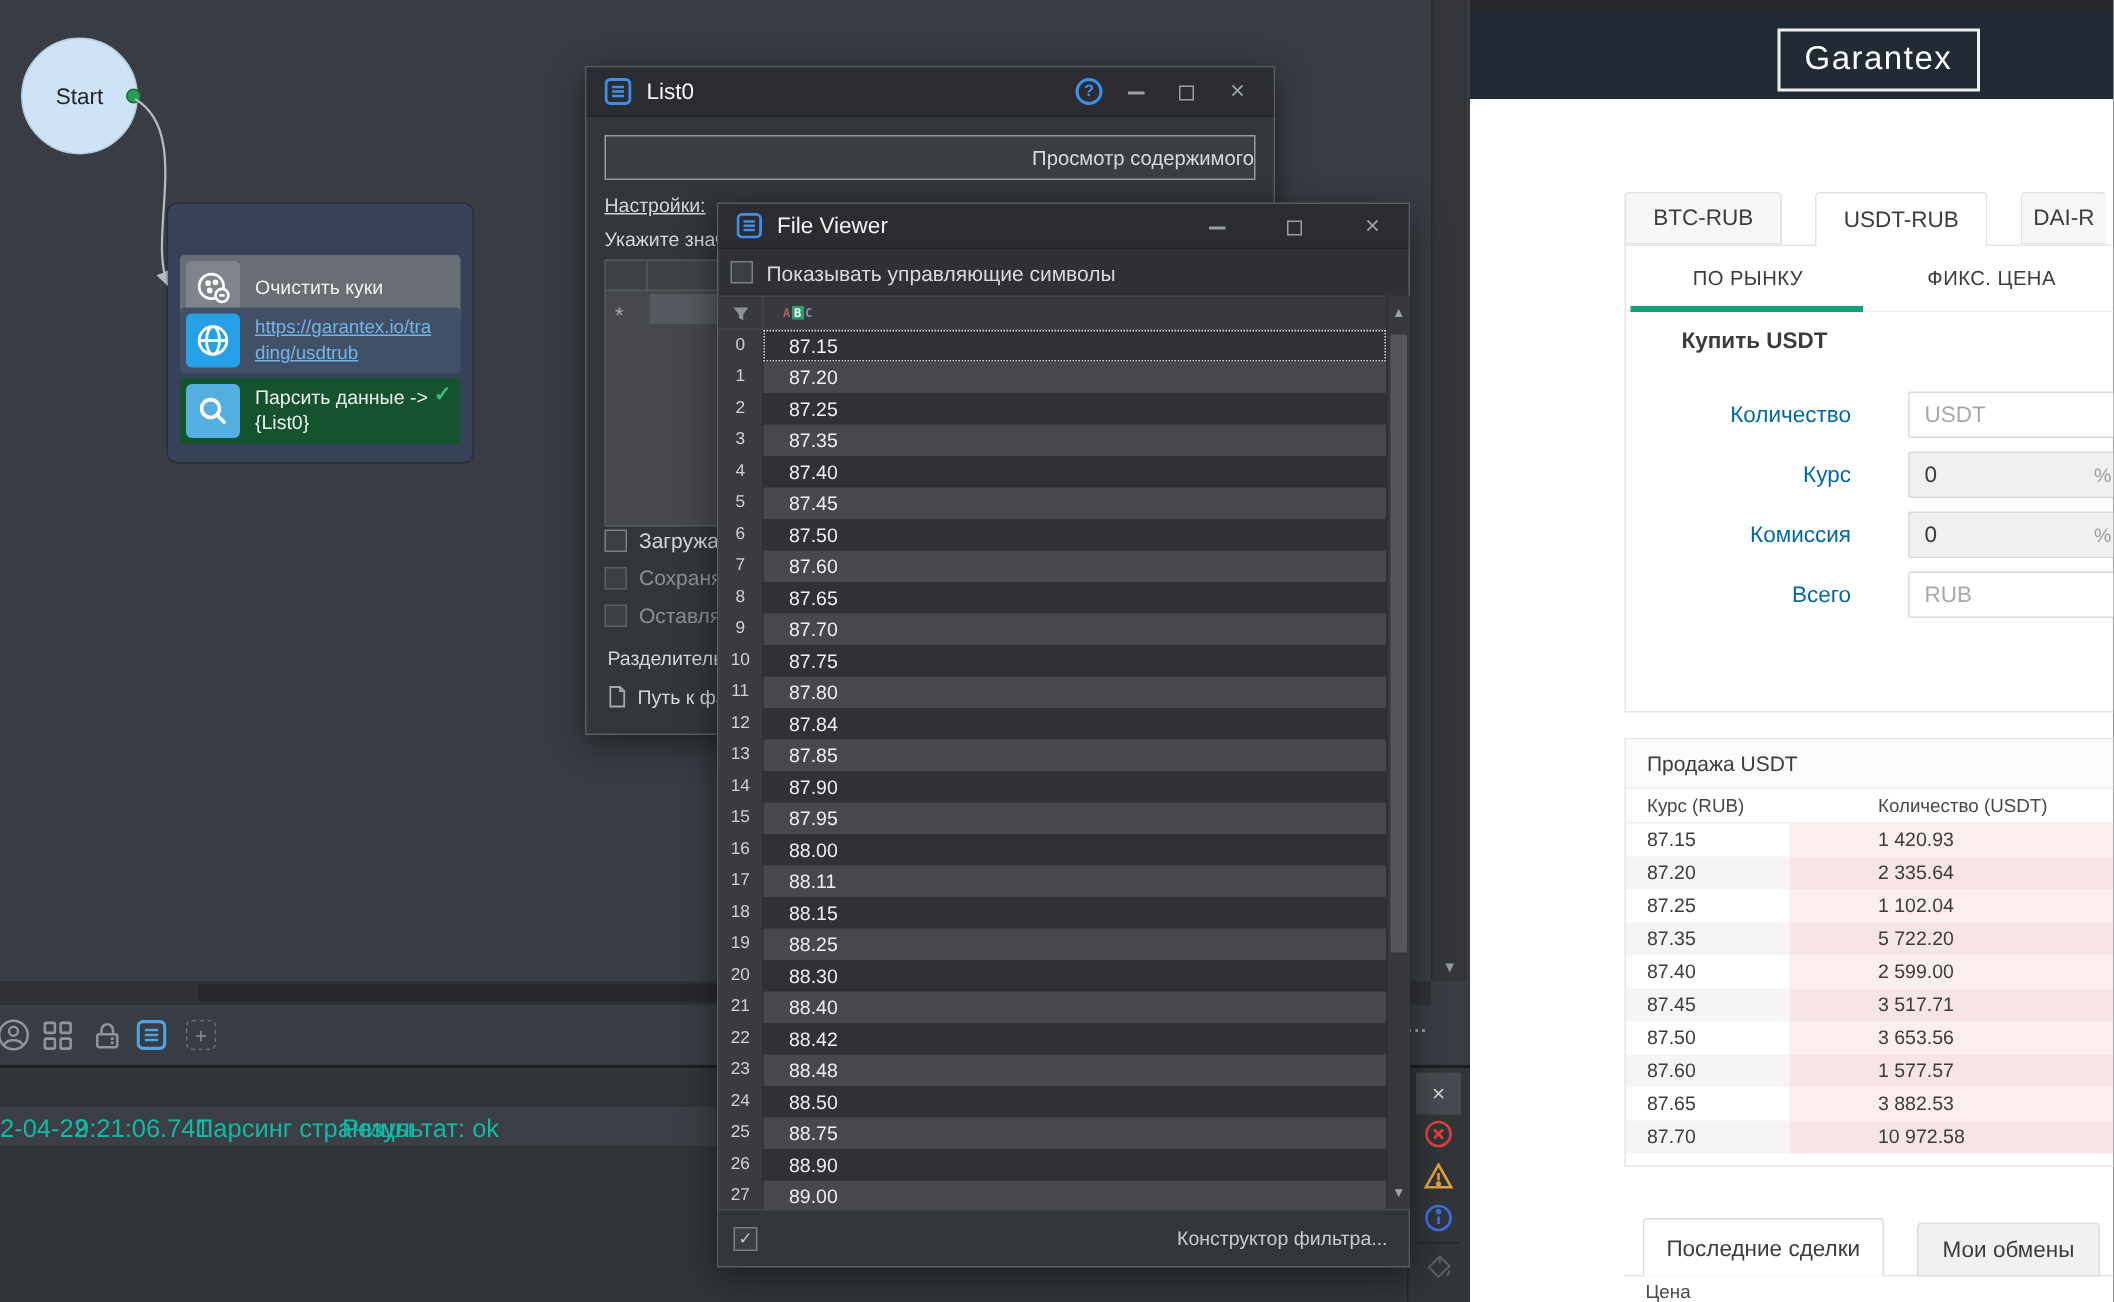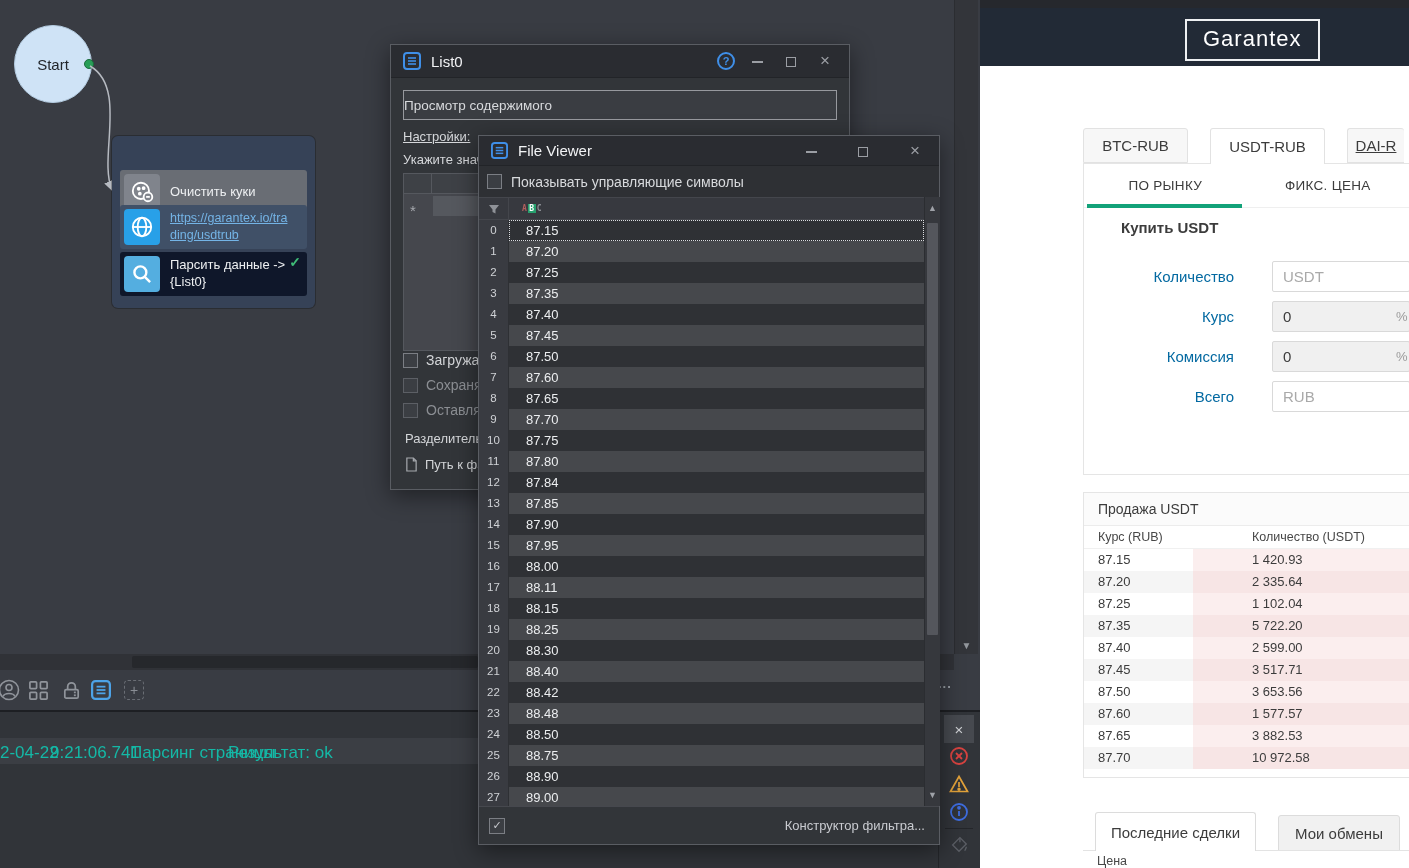--- a/index.html
+++ b/index.html
@@ -16,21 +16,21 @@
   .connector-svg { position:absolute; left:80px; top:58px; }
   .conn-end-dot { position:absolute; left:113px; top:192px; width:9px; height:9px; border-radius:50%;
     background:#26282c; border:1.5px solid #9a9da3; }
 
   .action-block { position:absolute; left:112px; top:136px; width:203px; height:172px;
     background:#364257; border-radius:6px; box-shadow:0 0 0 1px rgba(0,0,0,.25); }
   .action-row { position:absolute; left:8px; width:187px; height:44px; border-radius:3px;
     display:flex; align-items:center; gap:10px; padding-left:4px; }
   .row-1 { top:22px; background:#696d74;margin-top:12px; }
   .row-2 { top:69px; background:#405067; }
-  .row-3 { top:116px; background:#0f172a; }
+  .row-3 { top:116px; background:#14532d; }
   .act-icon { width:36px; height:36px; border-radius:4px; flex:none;
     display:flex; align-items:center; justify-content:center; }
   .act-icon.cookie { background:#80848c; }
   .act-icon.globe { background:#28a0e8; }
   .act-icon.magnifier { background:#54aee0; }
   .act-label { font-size:13px; color:#eef0f2; line-height:1.3; }
   .act-link { font-size:12.5px; color:#74b4e6; text-decoration:underline; line-height:1.35; }
   .row-check { position:absolute; right:6px; top:2px; color:#3fbc77; font-size:14px; font-weight:bold; }
 
   .flow-vscroll { position:absolute; left:954px; top:0; width:24px; height:654px; background:#33353a; border-left:1px solid #2b2d31; }
@@ -62,21 +62,21 @@
   .wbtn { color:#9b9ea4; width:24px; text-align:center; font-size:14px; }
   .wbtn .bar { display:inline-block; width:11px; height:2px; background:#9b9ea4; vertical-align:middle; }
   .wbtn .box { display:inline-block; width:10px; height:10px; border:1.5px solid #9b9ea4; vertical-align:middle; }
   .helpbtn { width:18px; height:18px; border:2px solid #3f8fe8; border-radius:50%; color:#3f8fe8;
     font-size:11px; font-weight:bold; display:flex; align-items:center; justify-content:center; }
 
   
   .list0 { left:390px; top:44px; width:460px; height:446px; z-index:2; }
   .list0 .win-title { height:33px; }
   .view-btn { position:absolute; left:12px; top:45px; width:434px; height:30px; background:#3a3d42;
-    border:1px solid #97999e; color:#d8dadd; font-size:13.5px; display:flex; align-items:center; justify-content:flex-start; }
+    border:1px solid #97999e; color:#d8dadd; font-size:13.5px; display:flex; align-items:center; justify-content:flex-end; }
   .settings-link { position:absolute; left:12px; top:84px; font-size:13px; color:#d5d7da; text-decoration:underline; }
   .hint-label { position:absolute; left:12px; top:107px; font-size:13px; color:#d5d7da; white-space:nowrap; }
   .mini-table { position:absolute; left:12px; top:128px; width:200px; height:178px; background:#45474d; border:1px solid #55585e; }
   .mini-head { display:flex; height:20px; background:#3e4146; border-bottom:1px solid #55585e; }
   .mini-head .c1 { width:28px; border-right:1px solid #55585e; }
   .mini-head .c2 { width:48px; border-right:1px solid #55585e; }
   .mini-star { position:absolute; left:6px; top:28px; color:#a6a9ae; font-size:15px; }
   .mini-cell { position:absolute; left:29px; top:22px; width:48px; height:20px; background:#55585e; }
   .chk-row { position:absolute; left:12px; display:flex; align-items:center; gap:8px; }
   .chk { width:15px; height:15px; background:#3b3e43; border:1px solid #7b7e84; flex:none;
@@ -115,21 +115,21 @@
   
   .browser { position:absolute; left:980px; top:0; width:429px; height:868px; background:#fff; z-index:1; color:#3c3c3c; }
   .chrome-strip { position:absolute; left:0; top:0; width:100%; height:8px; background:#26282d; }
   .gx-header { position:absolute; left:0; top:8px; width:100%; height:58px; background:#222a36; }
   .gx-logo { position:absolute; left:205px; top:11px; border:2px solid #eef0f2; color:#fff;
     font-size:22px; letter-spacing:1px; padding:5px 16px 7px; }
   .pair-tab { position:absolute; top:128px; height:35px; display:flex; align-items:center; justify-content:center;
     font-size:15px; background:#f7f7f7; border:1px solid #e2e2e2; border-radius:3px 3px 0 0; }
   .pair-1 { left:103px; width:105px; }
   .pair-2 { left:230px; width:115px; height:36px; background:#fff; border-bottom:none; z-index:2; }
-  .pair-3 { left:367px; width:57px; border-right:none;text-decoration:underline; }
+  .pair-3 { left:367px; width:57px; border-right:none; }
   .form-panel { position:absolute; left:103px; top:163px; width:326px; height:312px; background:#fff;
     border:1px solid #e5e5e5; border-right:none; }
   .ot-tabs { position:absolute; left:0; top:0; width:100%; height:44px; display:flex; border-bottom:1px solid #efefef; }
   .ot-tab { flex:1; display:flex; align-items:center; justify-content:center; font-size:13.5px; letter-spacing:.3px; }
   .ot-underline { position:absolute; left:3px; top:40px; width:155px; height:4px; }
   .buy-title { position:absolute; left:37px; top:55px; font-size:15px; font-weight:bold; }
   .frow { position:absolute; left:0; width:100%; height:31px; }
   .frow .flabel { position:absolute; left:0; top:0; width:150px; text-align:right; font-size:15px; line-height:31px; color:#0369a1; }
   .frow .finput { position:absolute; left:188px; top:0; width:138px; height:31px; border:1px solid #d9d9d9;
     border-radius:2px; background:#fff; font-size:15px; color:#3c3c3c; padding:0 22px 0 10px;

